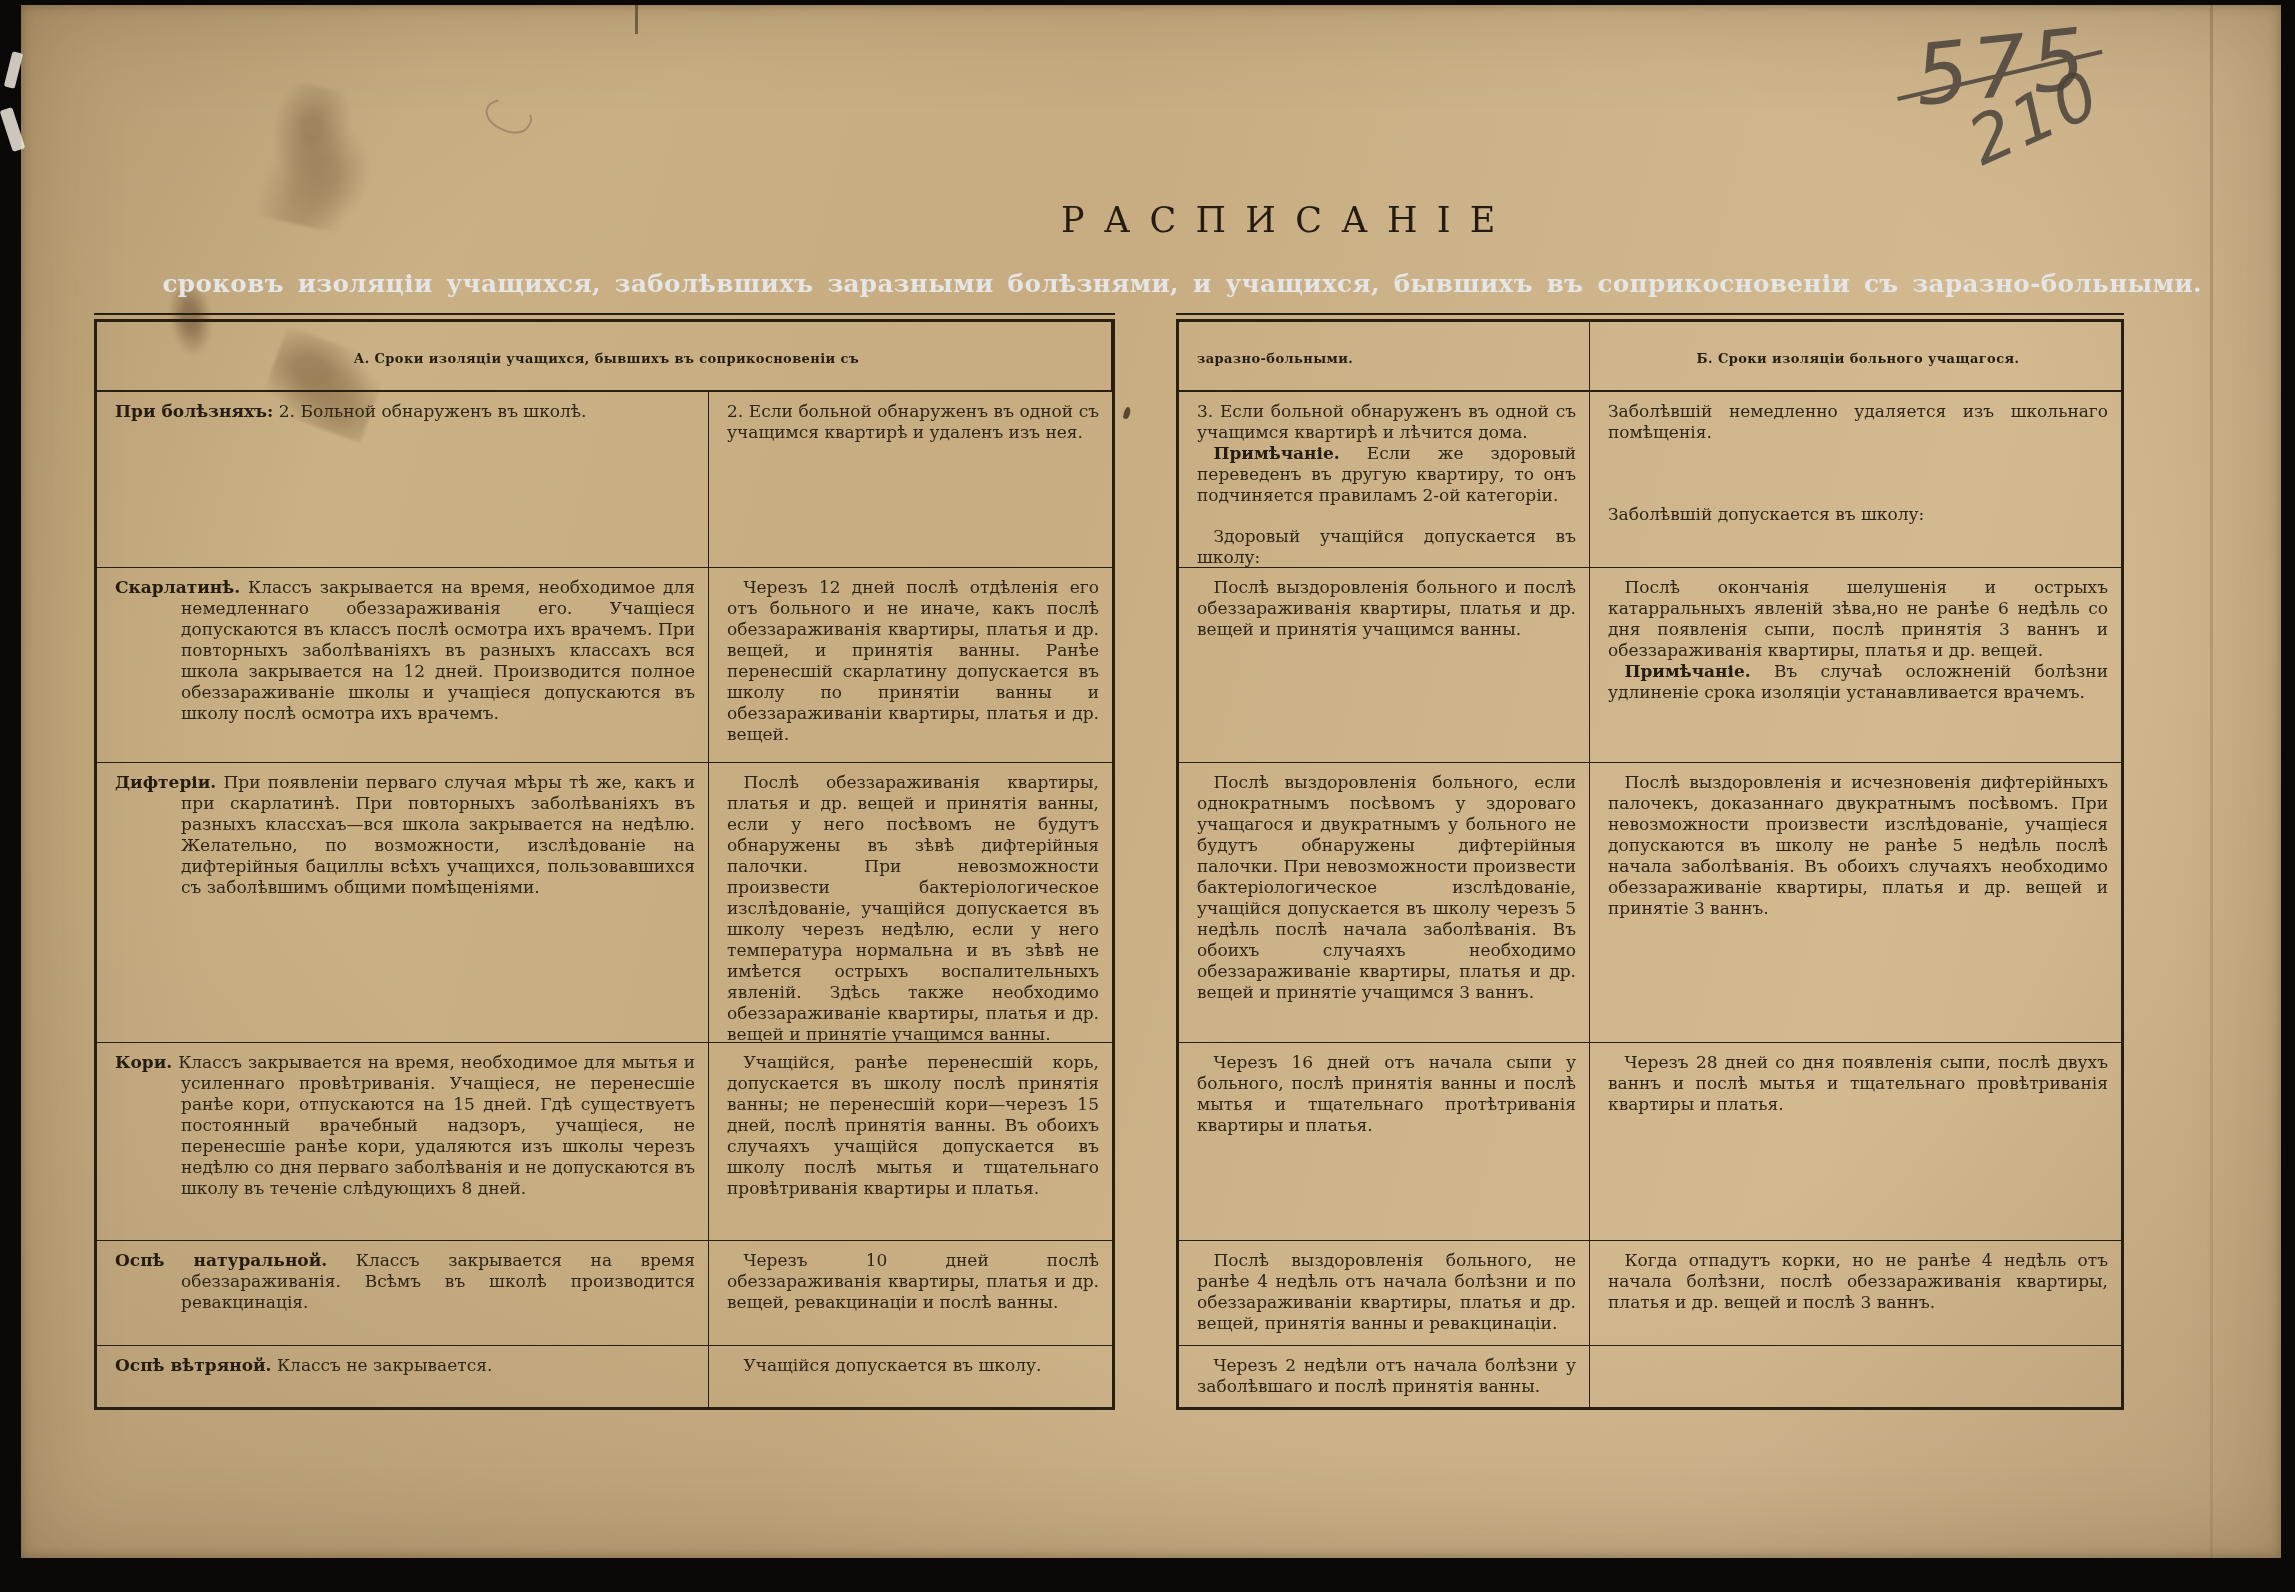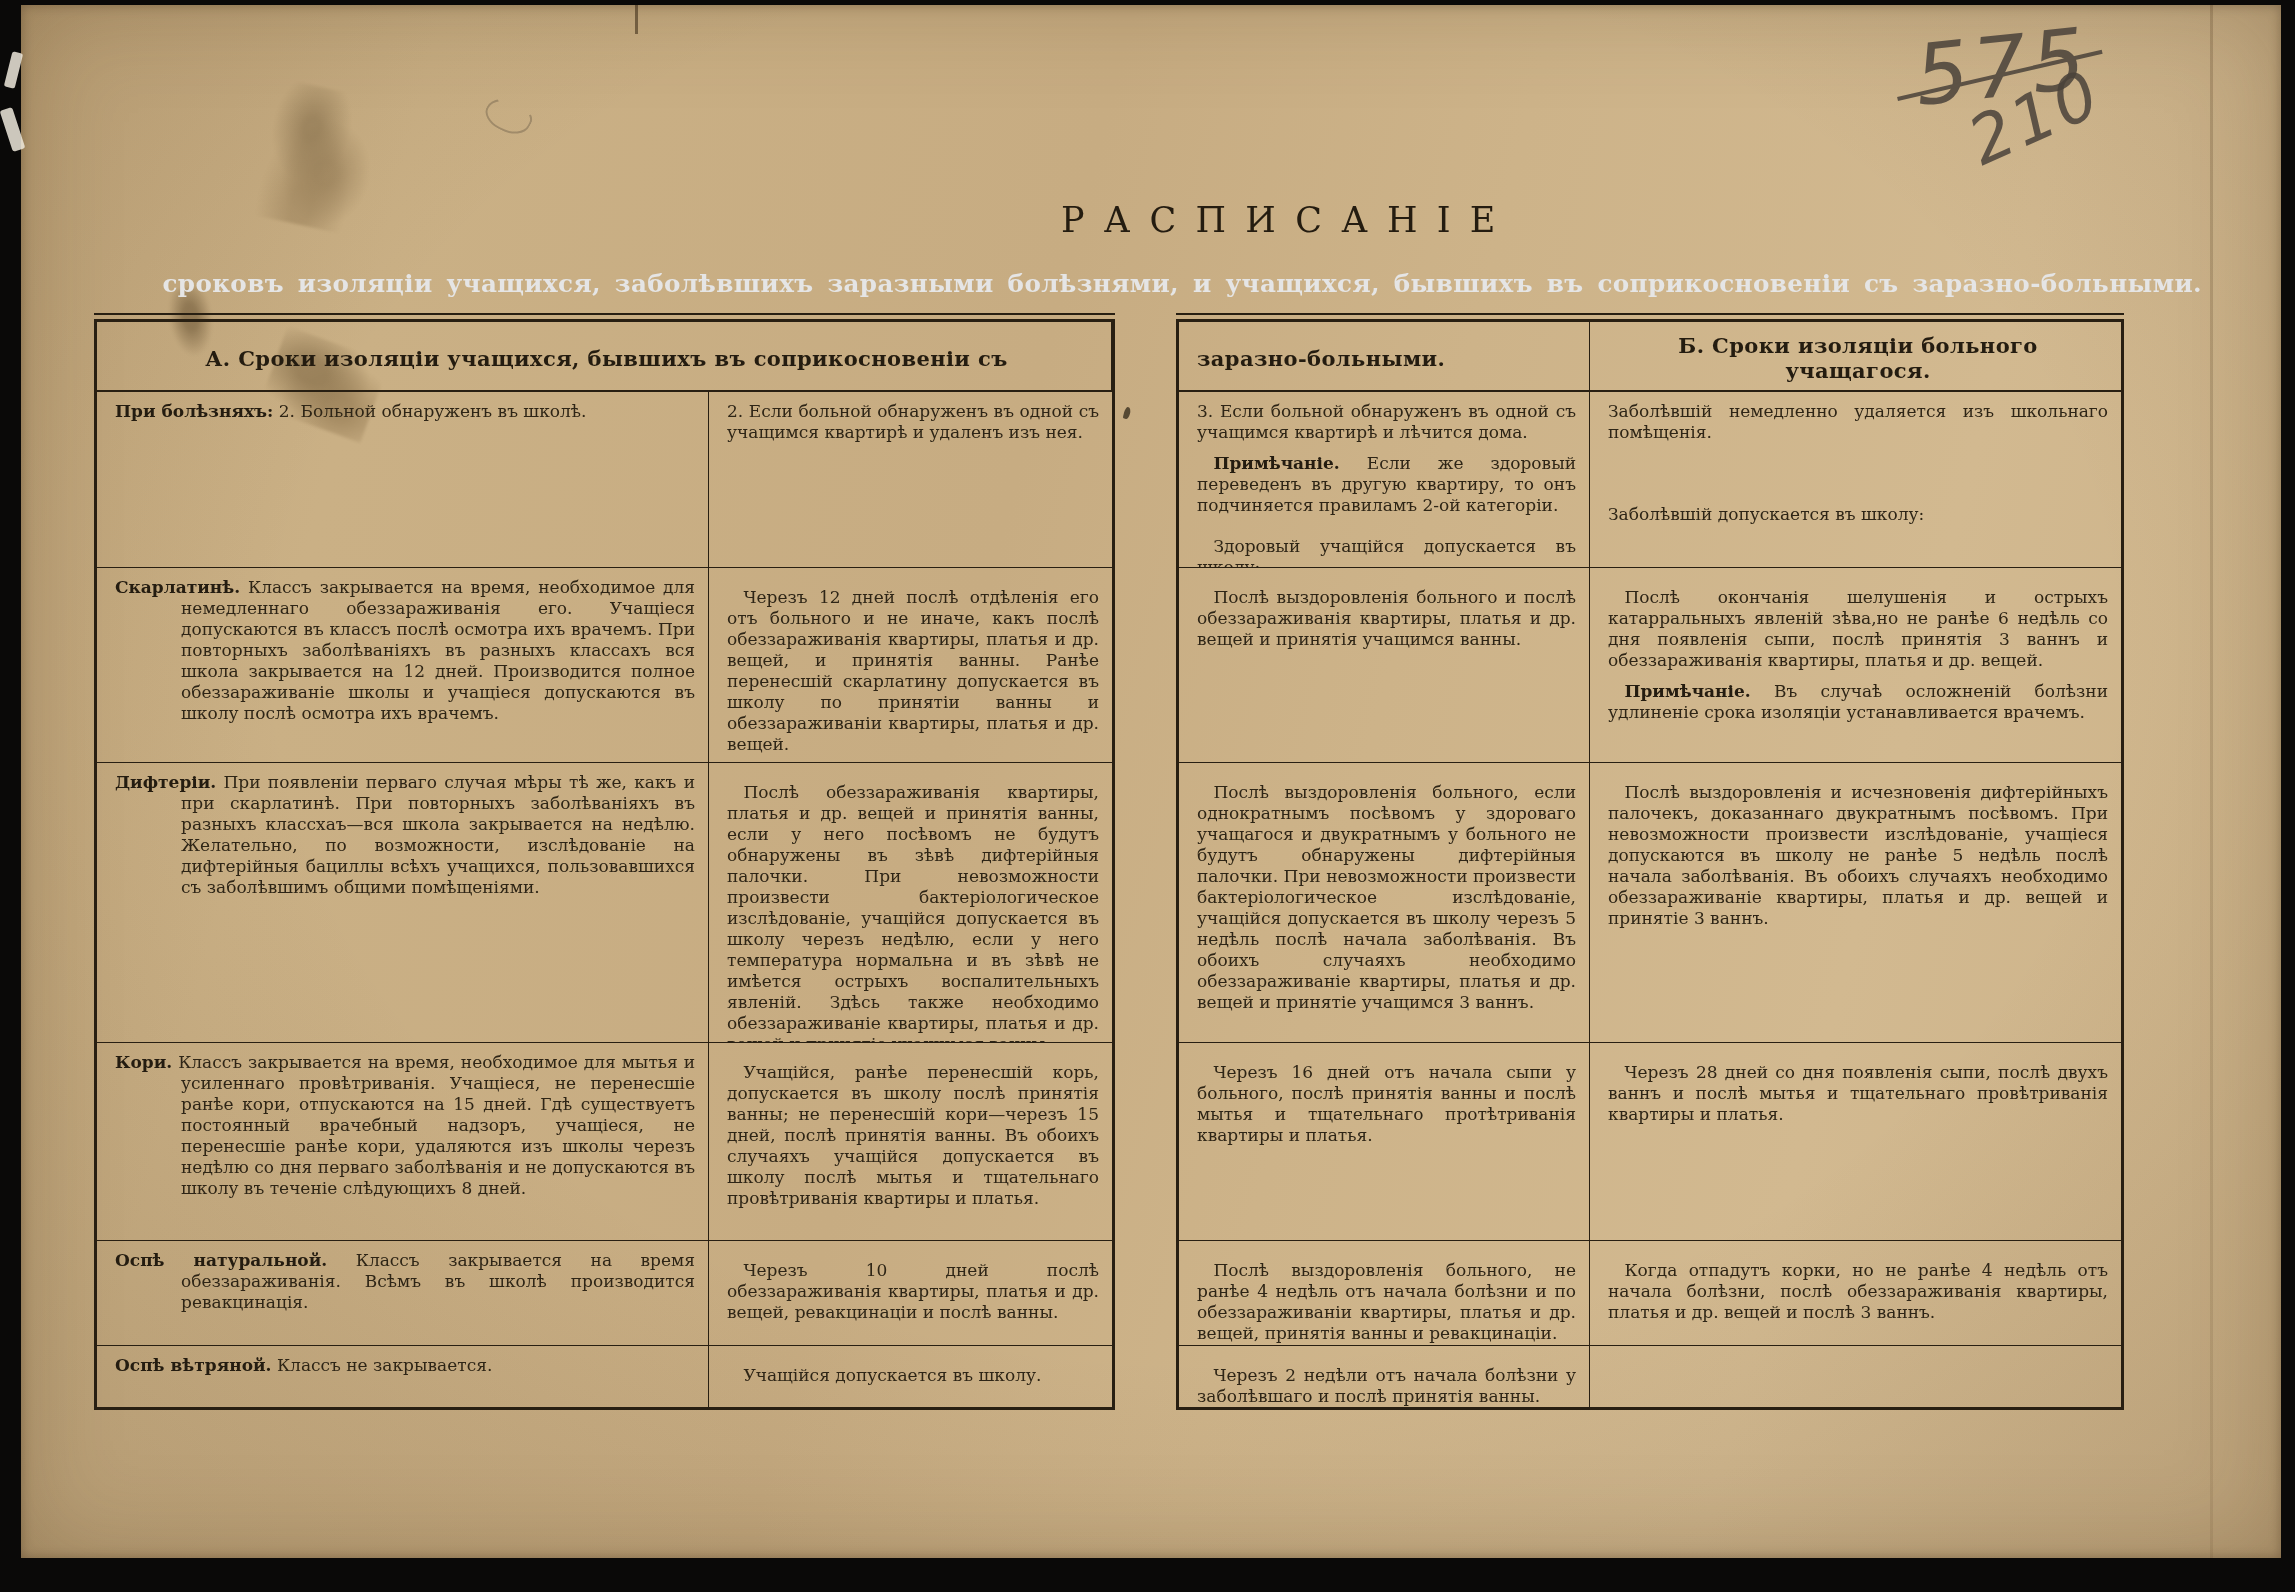--- a/index.html
+++ b/index.html
@@ -46,27 +46,27 @@
   .sheet{position:absolute;top:319px;border:3.3px solid #281f12;display:grid;
     grid-template-rows:70px 176px 195px 280px 198px 105px 61px;}
   .sheet::before{content:"";position:absolute;left:-3.3px;right:-3.3px;top:-9px;height:1.6px;background:#281f12;}
   .sheet.left{left:94px;grid-template-columns:612px 403px;}
   .sheet.right{left:1176px;grid-template-columns:411px 531px;}
   .cell{border-right:1.6px solid #281f12;border-bottom:1.6px solid #281f12;
     padding:9px 13px 4.9px 18px;overflow:hidden;color:#2e2516;}
   .cell.lastcol{border-right:none;}
   .cell.lastrow{border-bottom:none;}
   .cell.head{display:flex;align-items:center;border-bottom-width:2.5px;
-    font-weight:bold;font-size:21px;color:#241c10;letter-spacing:0.4px;}
+    font-weight:bold;font-size:13px;color:#241c10;letter-spacing:0.4px;}
   .cell.head.span2{grid-column:1/3;justify-content:center;}
   .cell.head.centered{justify-content:center;text-align:center;}
   .t{font-size:17px;line-height:21px;text-align:justify;}
   .lead{font-weight:bold;color:#241c10;}
   .hang{padding-left:66px;text-indent:-66px;}
-  .ind{text-indent:16.4px;margin-top:10px;}
+  .ind{text-indent:16.4px;}
   .mt1{margin-top:19.7px;}
   .mt2{margin-top:61px;}
 </style>
 </head>
 <body>
 
 <div class="photo">
   <div class="paper">
     <div class="vignette"></div>
   </div>

